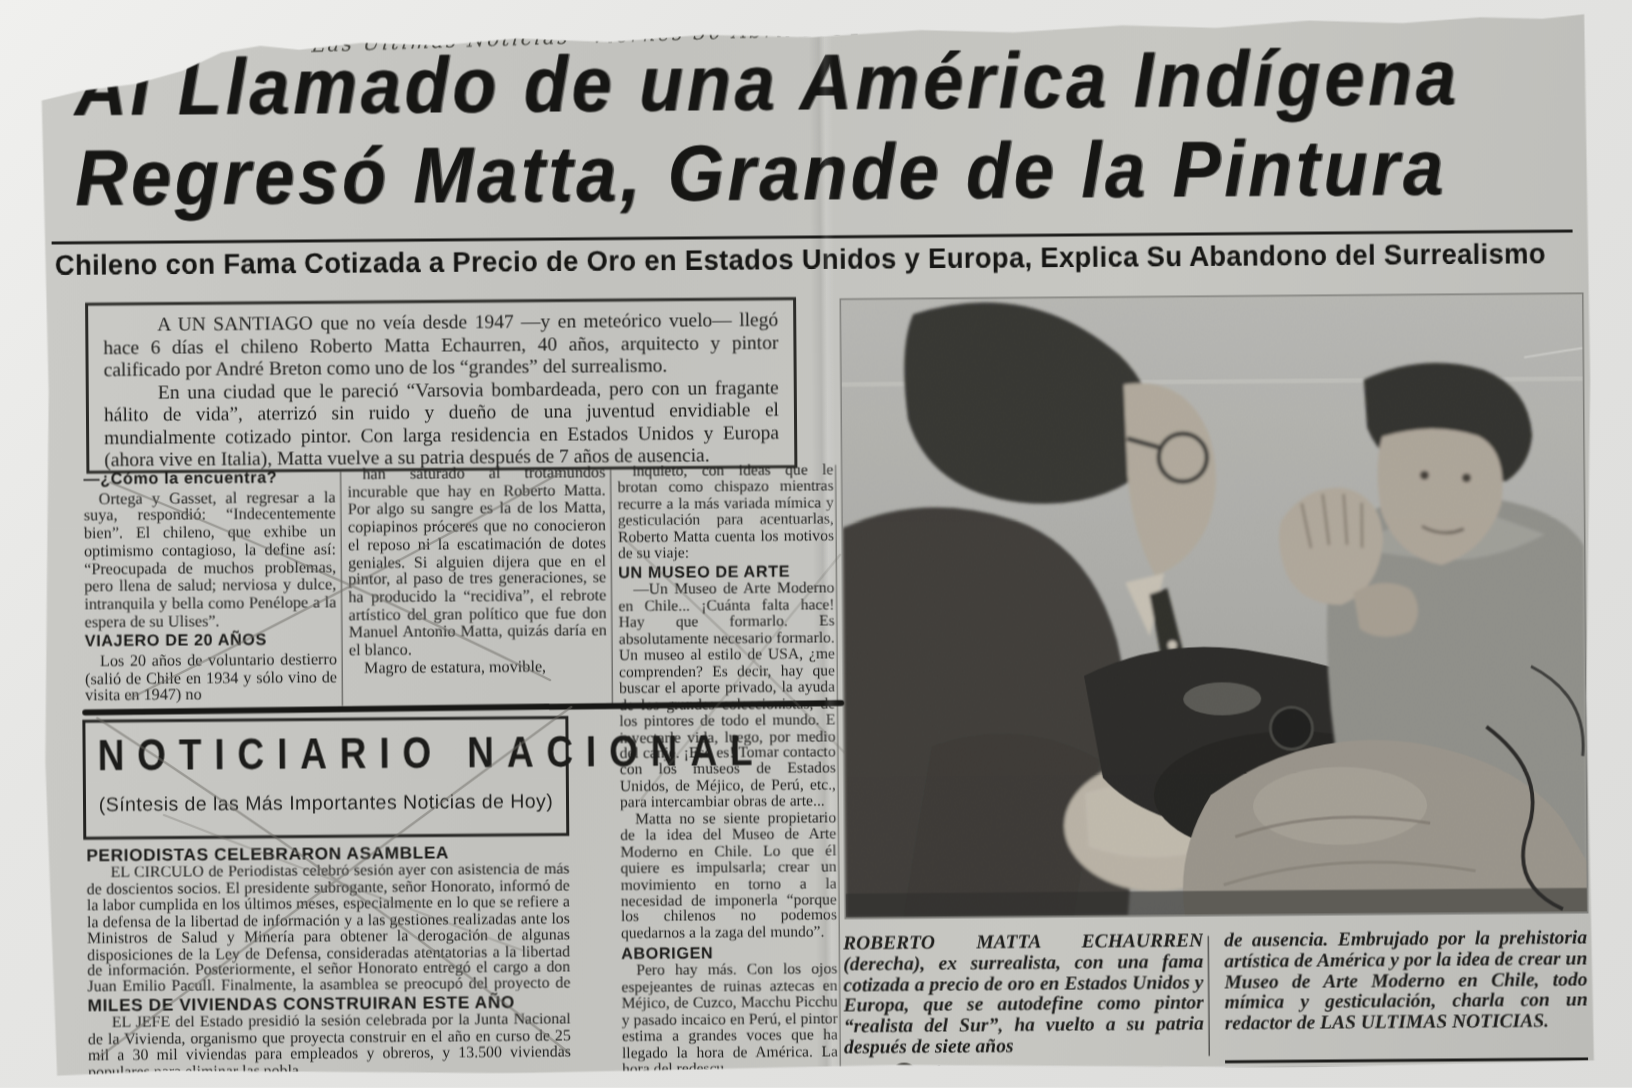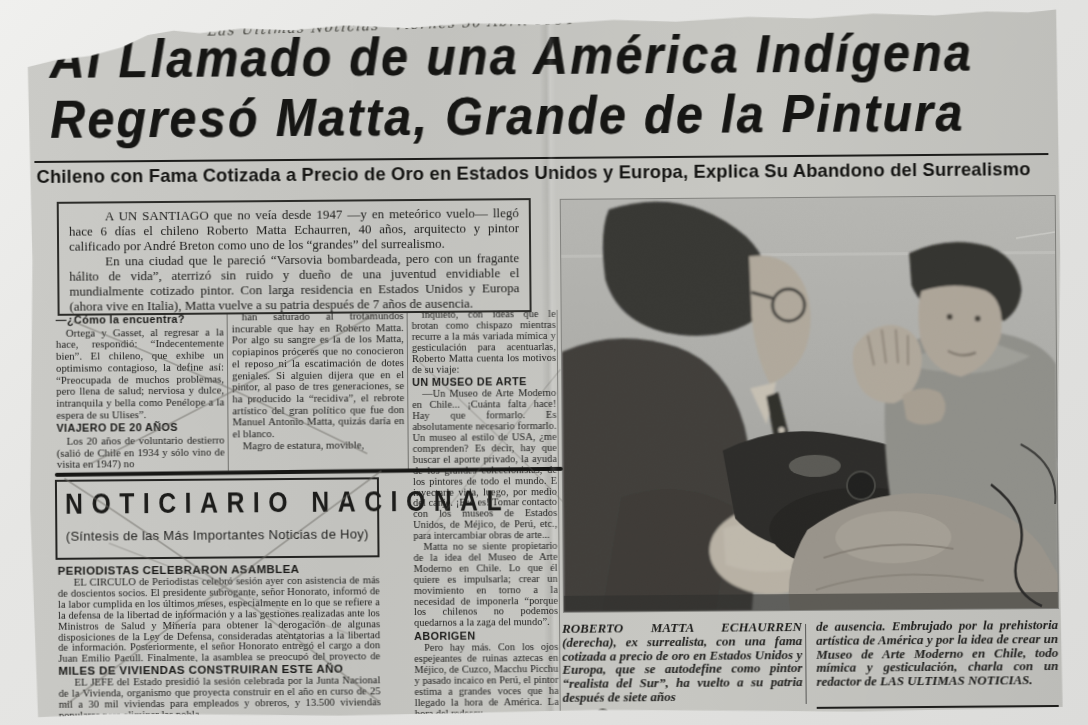--- a/index.html
+++ b/index.html
@@ -113,21 +113,21 @@
     <div class="subhead-rule"></div>
     <div class="subheadline">Chileno con Fama Cotizada a Precio de Oro en Estados Unidos y Europa, Explica Su Abandono del Surrealismo</div>
 
     <div class="leadbox">
       <p>A UN SANTIAGO que no veía desde 1947 —y en meteórico vuelo— llegó hace 6 días el chileno Roberto Matta Echaurren, 40 años, arquitecto y pintor calificado por André Breton como uno de los “grandes” del surrealismo.</p>
       <p>En una ciudad que le pareció “Varsovia bombardeada, pero con un fragante hálito de vida”, aterrizó sin ruido y dueño de una juventud envidiable el mundialmente cotizado pintor. Con larga residencia en Estados Unidos y Europa (ahora vive en Italia), Matta vuelve a su patria después de 7 años de ausencia.</p>
     </div>
 
     <div class="bodycol col1">
       <p class="colsub">—¿Cómo la encuentra?</p>
-      <p>Ortega y Gasset, al regresar a la hace, respondió: “Indecentemente bien”. El chileno, que exhibe un optimismo contagioso, la define así: “Preocupada de muchos problemas, pero llena de salud; nerviosa y dulce, intranquila y bella como Penélope a la espera de su Ulises”.</p>
+      <p>Ortega y Gasset, al regresar a la suya, respondió: “Indecentemente bien”. El chileno, que exhibe un optimismo contagioso, la define así: “Preocupada de muchos problemas, pero llena de salud; nerviosa y dulce, intranquila y bella como Penélope a la espera de su Ulises”.</p>
       <p class="colsub">VIAJERO DE 20 AÑOS</p>
       <p>Los 20 años de voluntario destierro (salió de Chile en 1934 y sólo vino de visita en 1947) no</p>
     </div>
 
     <div class="bodycol col2">
       <p>han saturado al trotamundos incurable que hay en Roberto Matta. Por algo su sangre es la de los Matta, copiapinos próceres que no conocieron el reposo ni la escatimación de dotes geniales. Si alguien dijera que en el pintor, al paso de tres generaciones, se ha producido la “recidiva”, el rebrote artístico del gran político que fue don Manuel Antonio Matta, quizás daría en el blanco.</p>
       <p>Magro de estatura, movible,</p>
     </div>
 
     <div class="bodycol col3">

